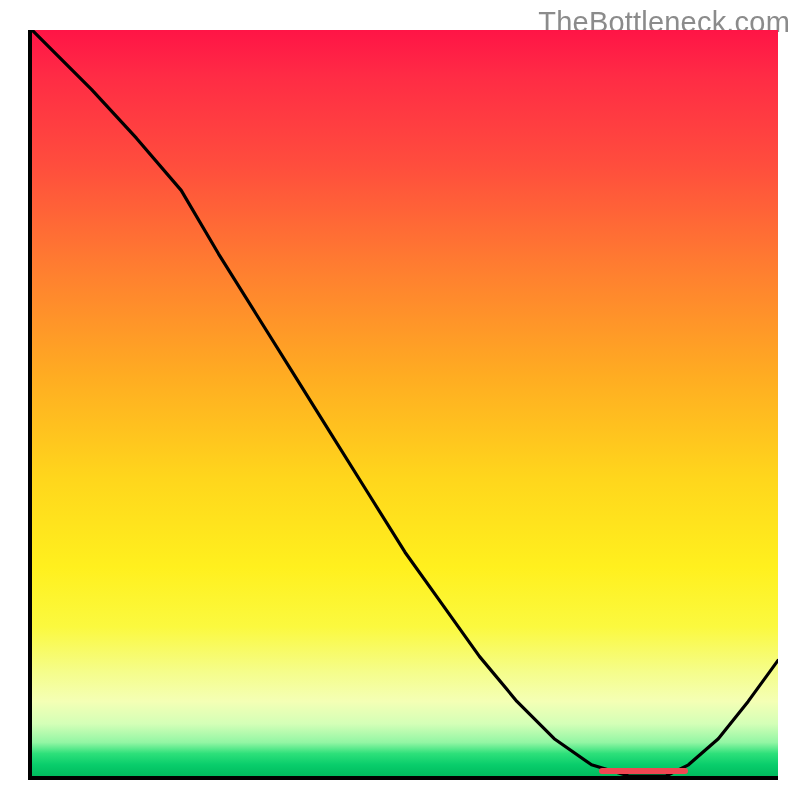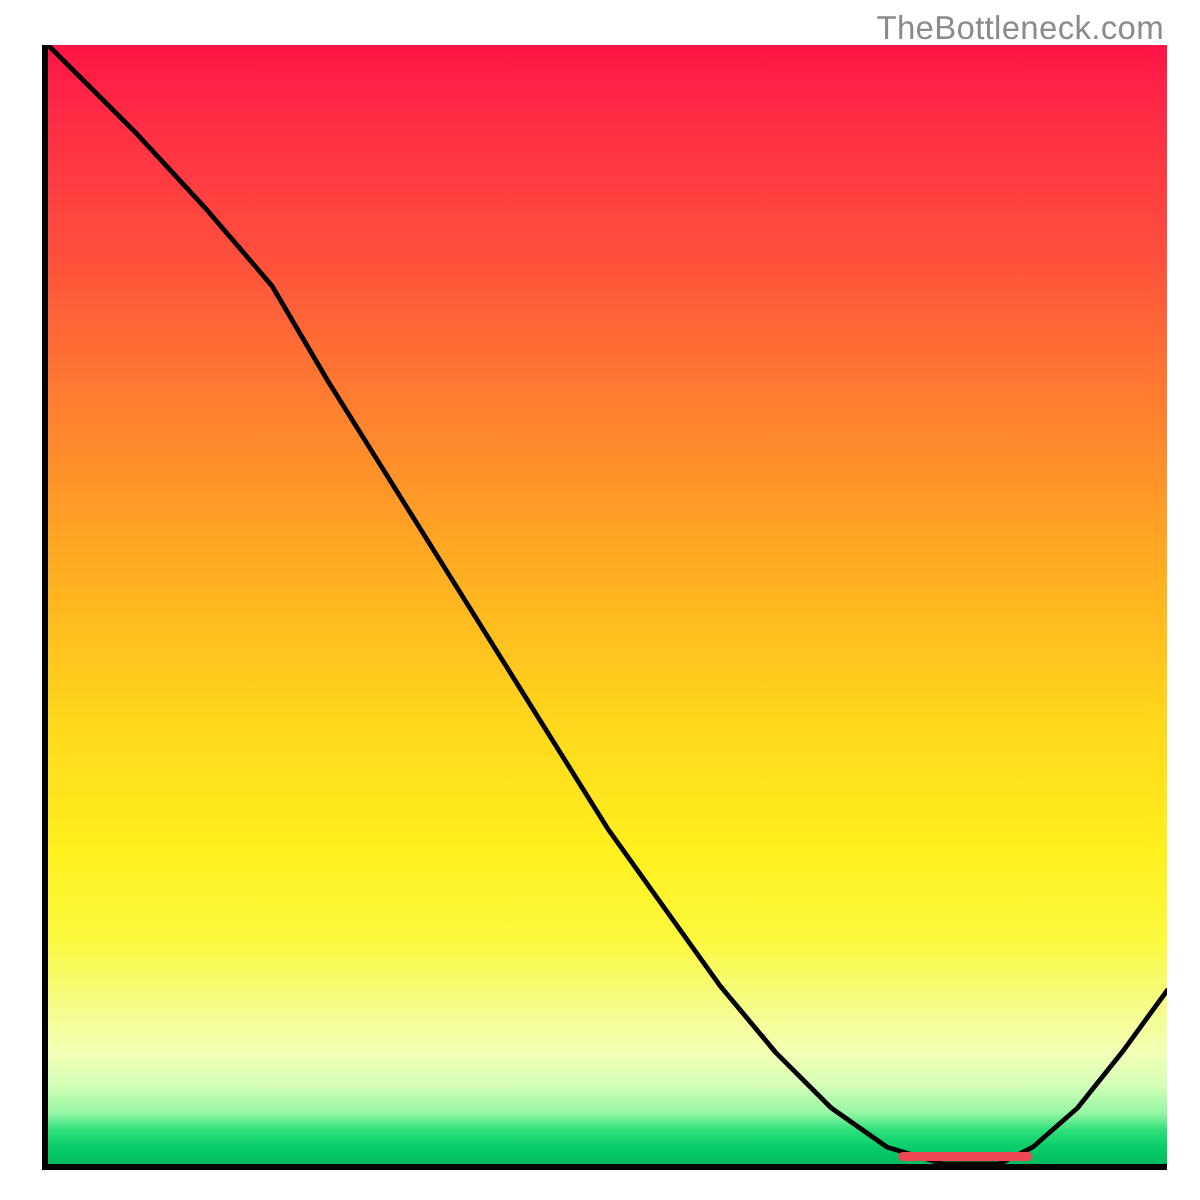--- a/index.html
+++ b/index.html
@@ -12,23 +12,23 @@
     overflow: hidden;
   }
   .wrap {
     position: relative;
     width: 800px;
     height: 800px;
   }
   .watermark {
     position: absolute;
     top: 6px;
-    right: 24px;
+    right: 10px;
     color: #8b8b8b;
-    font-size: 22px;
+    font-size: 29px;
     letter-spacing: 0.2px;
     user-select: none;
   }
   .plot {
     position: absolute;
     left: 28px;
     top: 30px;
     width: 750px;
     height: 750px;
     box-sizing: border-box;

